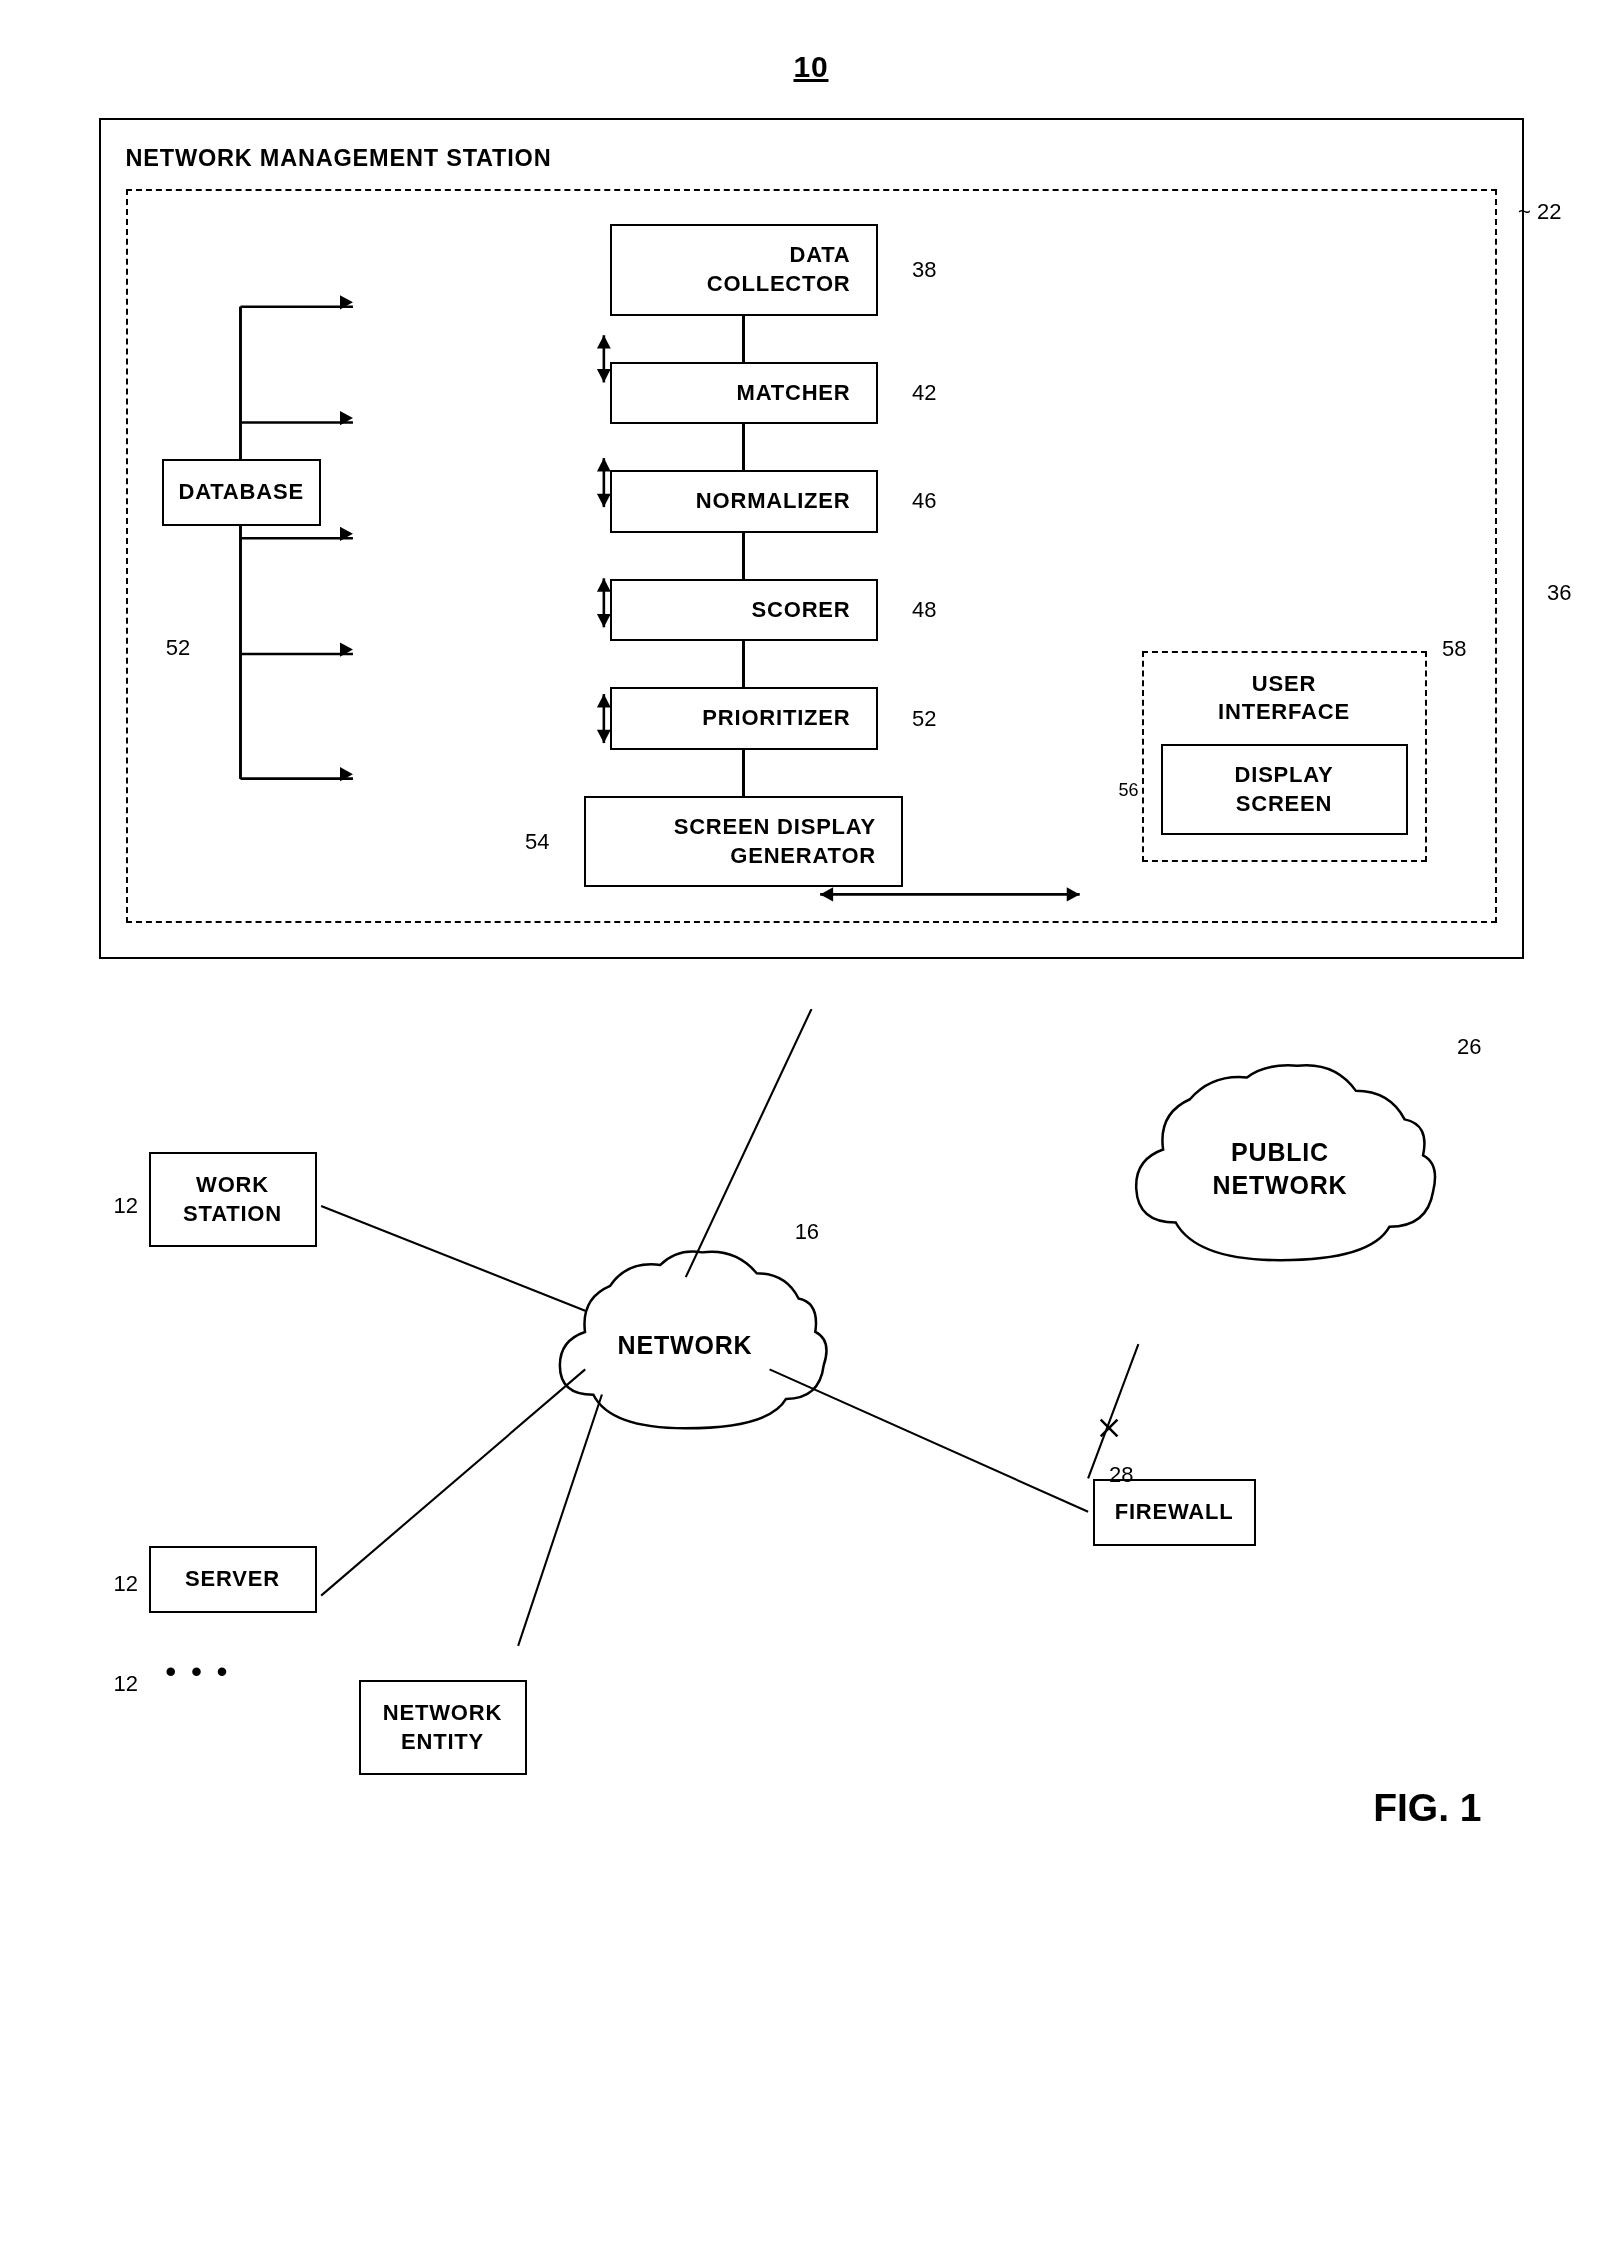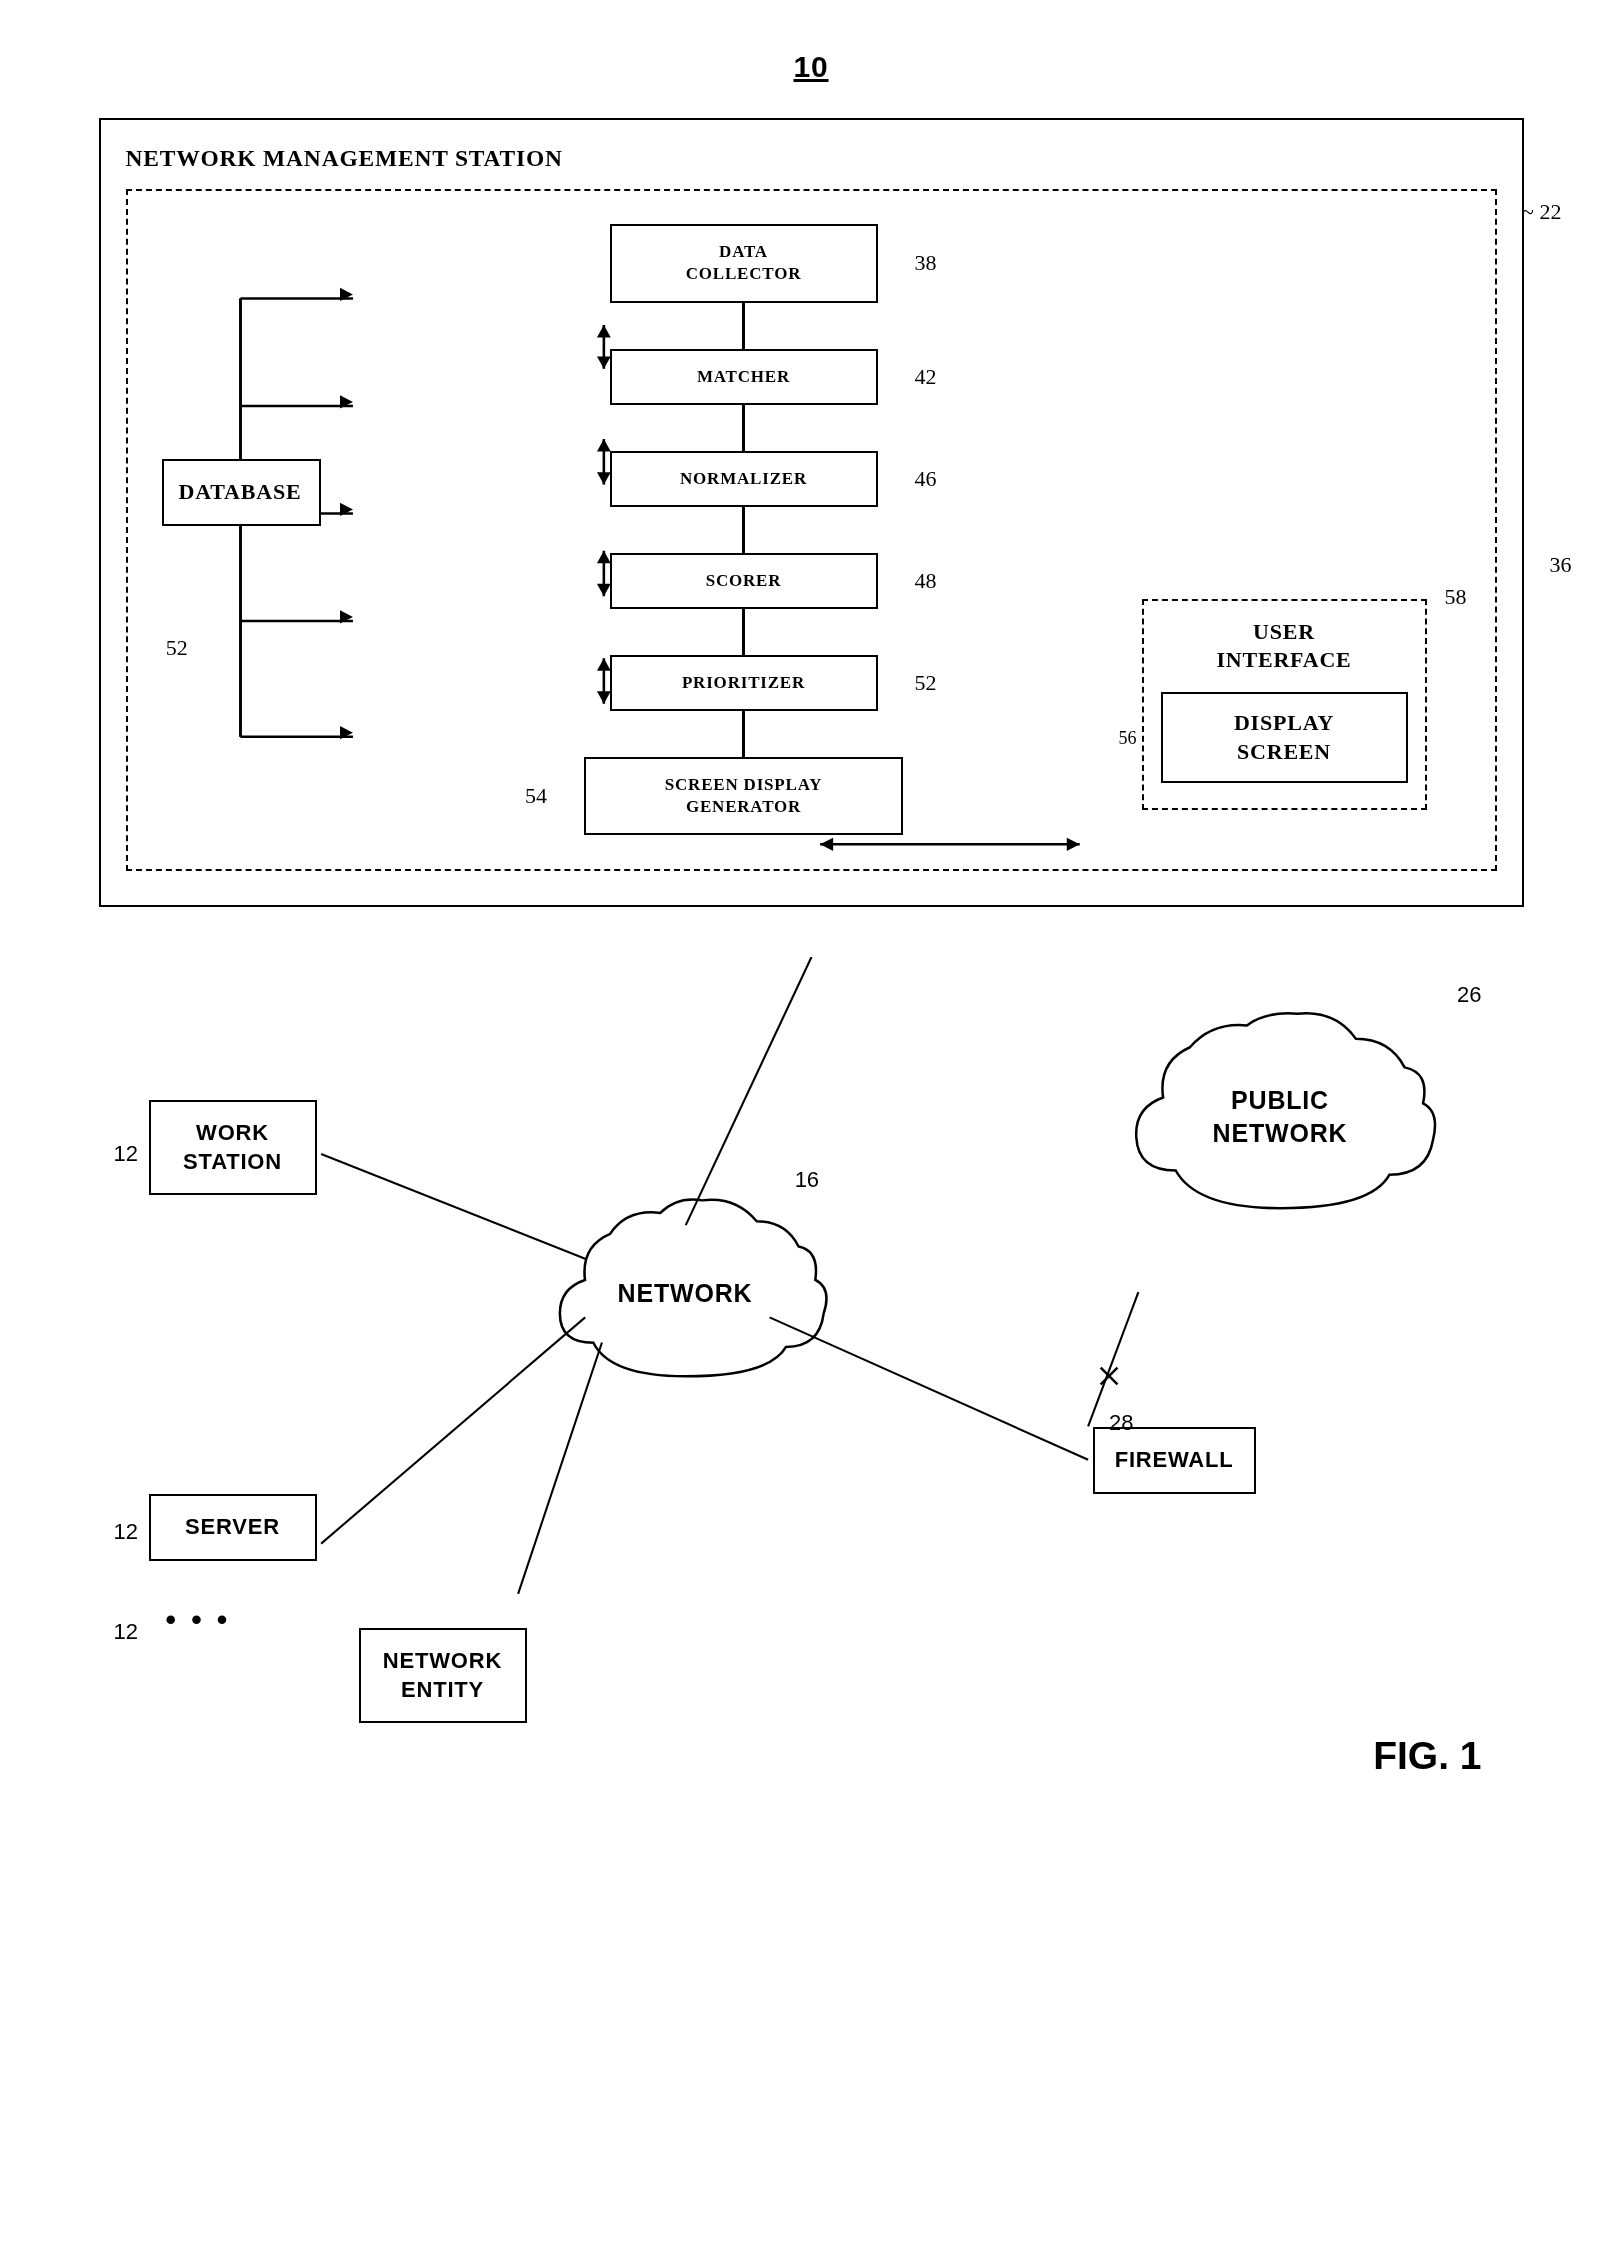--- a/index.html
+++ b/index.html
@@ -30,21 +30,20 @@
       letter-spacing: 0.8px;
     }
 
     
     .nms-outer {
       border: 2.5px solid #000;
       width: 1425px;
       margin: 0 auto 50px auto;
       padding: 25px 25px 34px 25px;
       position: relative;
-      font-family: Liberation Serif, serif;
     }
 
     .nms-label {
       font-size: 23.5px;
       font-weight: bold;
       letter-spacing: 0.8px;
       margin-bottom: 17px;
     }
 
     
@@ -52,22 +51,22 @@
       border: 2.5px dashed #000;
       padding: 25px 34px 34px 34px;
       position: relative;
       display: flex;
       gap: 48px;
     }
 
     .component-box {
       border: 2.5px solid #000;
       padding: 15px 25px;
-      text-align: center;
-      font-size: 17px;
+      text-align: right;
+      font-size: 22px;
       font-weight: bold;
       letter-spacing: 0.8px;
       line-height: 1.3;
       min-width: 268px;
       background: #fff;
     }
 
     .component-box.wide {
       min-width: 319px;
     }

